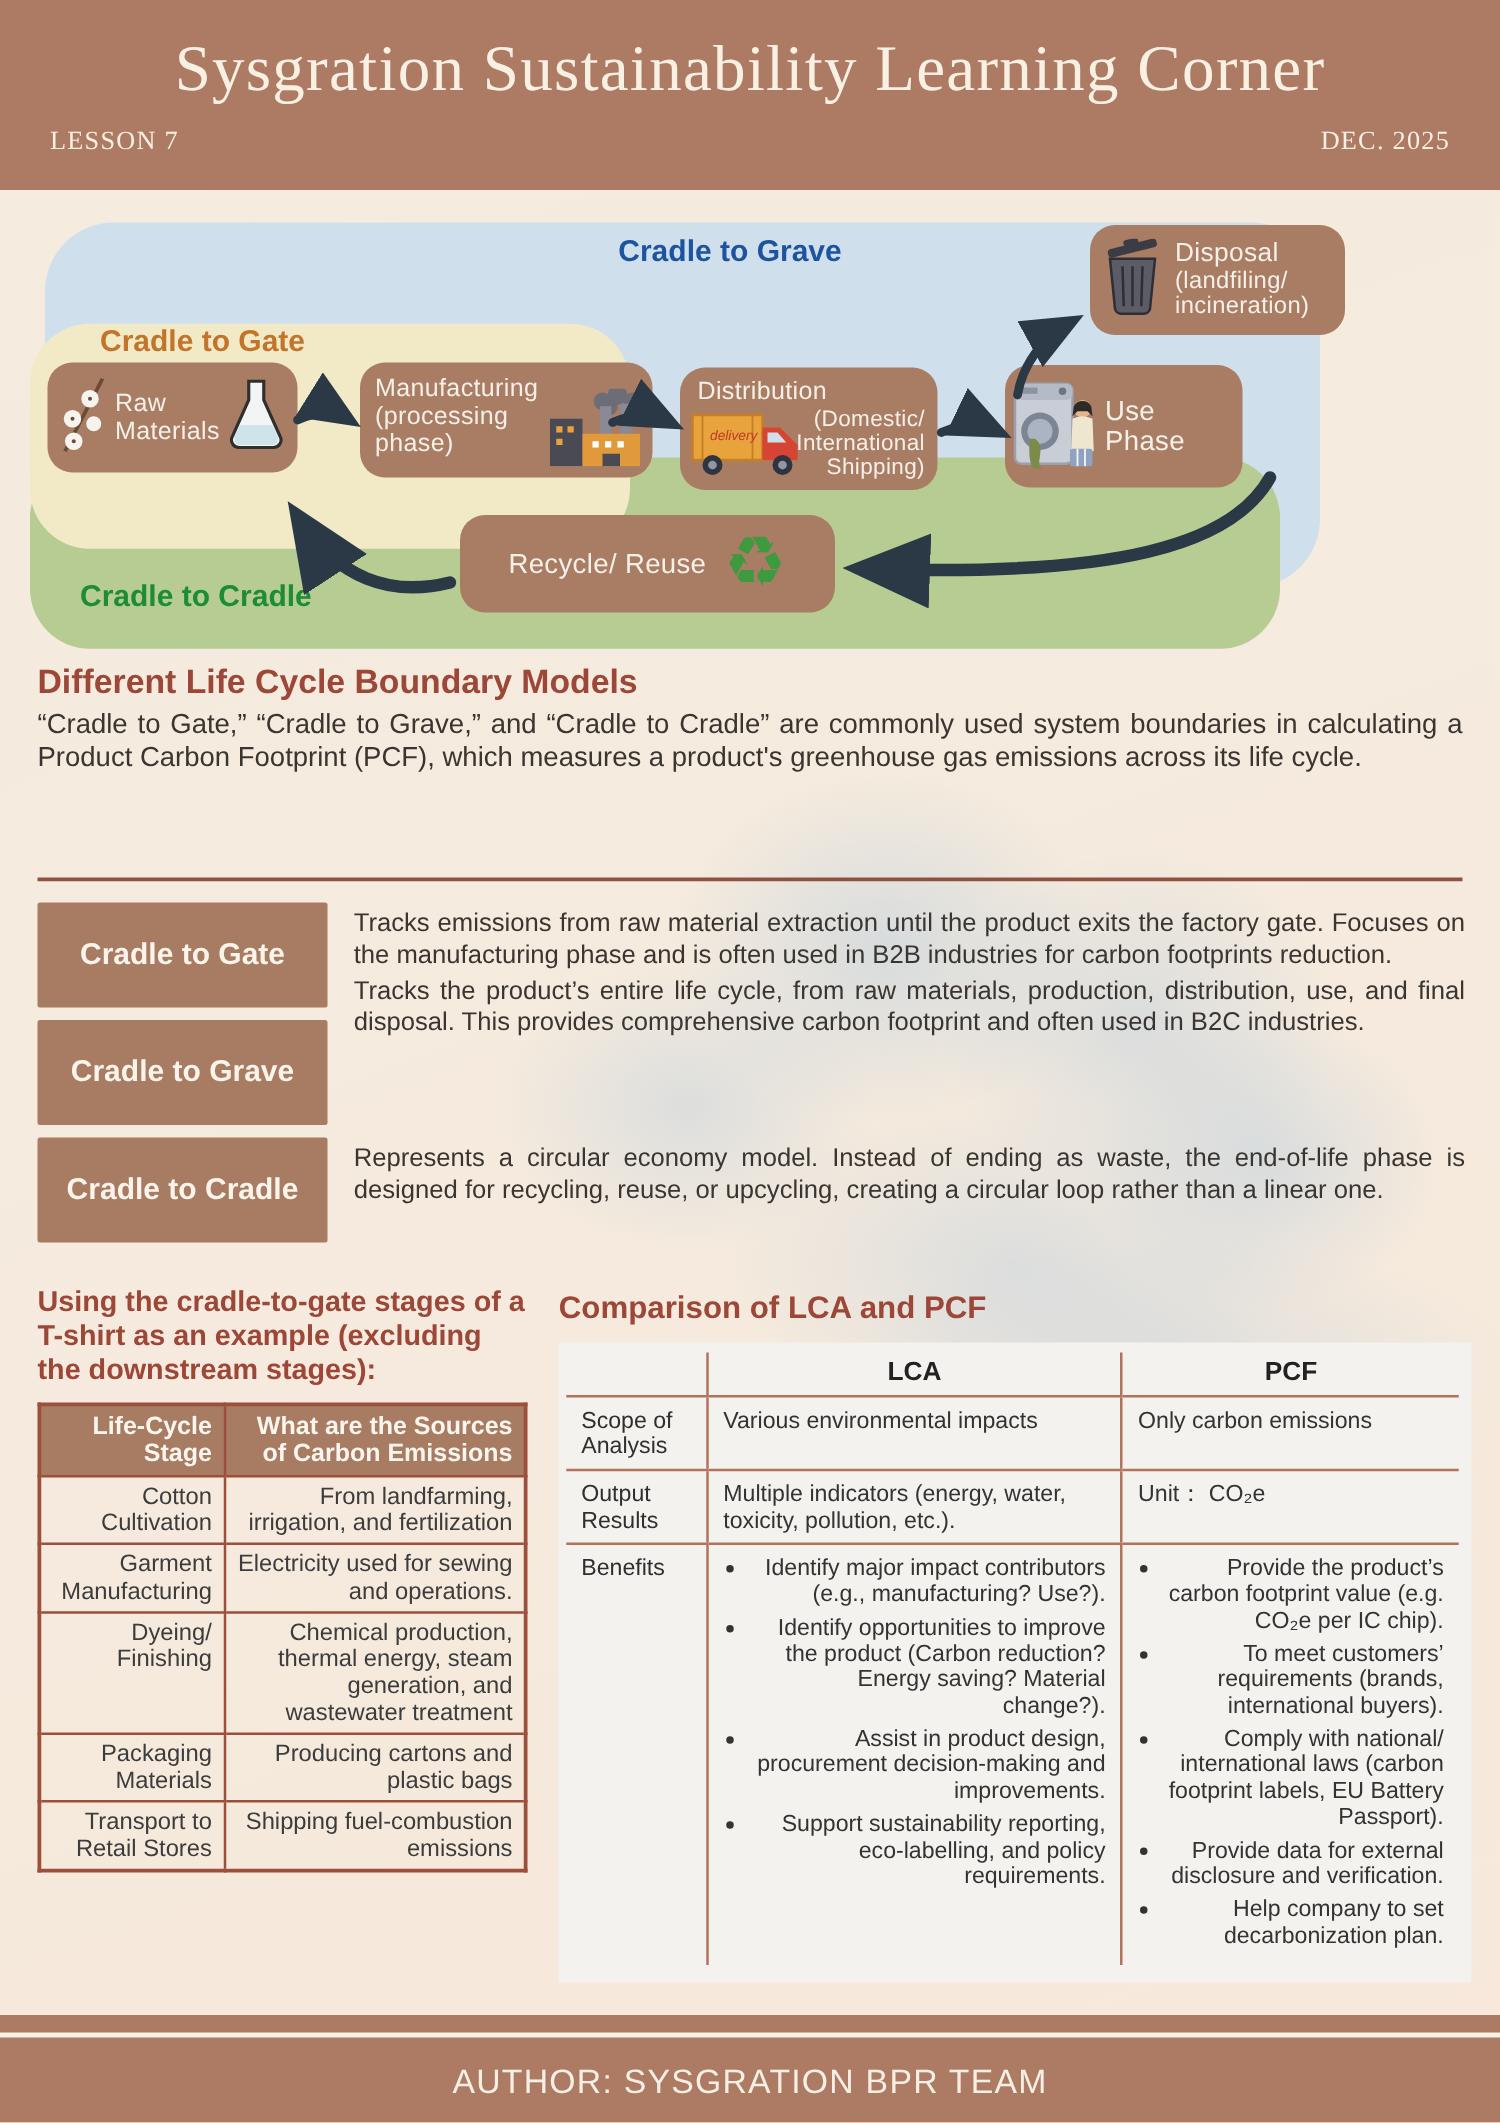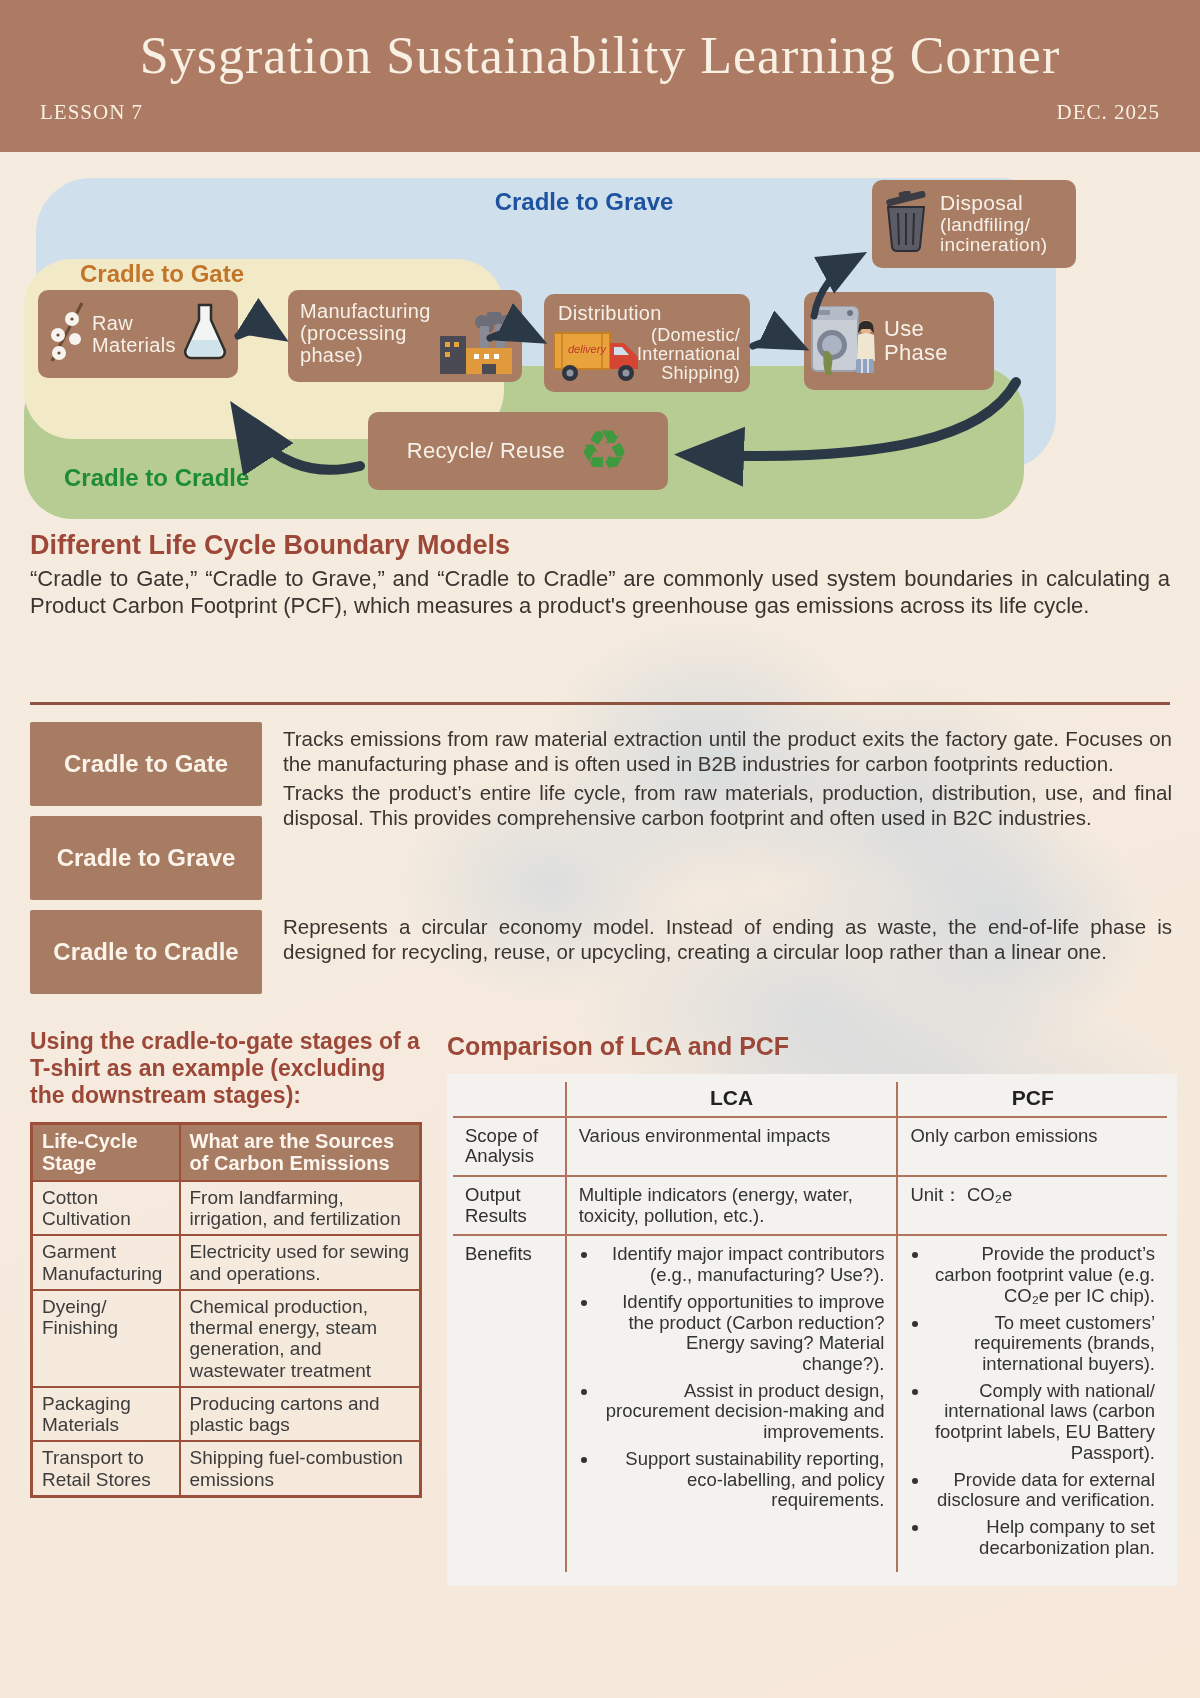--- a/index.html
+++ b/index.html
@@ -21,21 +21,21 @@
   .diagram { position:absolute; left:24px; top:164px; width:1152px; height:356px; }
   .zone { position:absolute; }
   .zone.blue  { left:12px; top:14px;  width:1020px; height:292px; background:#cfe0ec; border-radius:55px; }
   .zone.green { left:0;    top:202px; width:1000px; height:153px; background:#b6cc92; border-radius:48px; }
   .zone.cream { left:0;    top:95px;  width:480px;  height:180px; background:#f2e9c6; border-radius:48px; }
   .zone-label { position:absolute; font-weight:bold; font-size:24px; }
   .lbl-grave  { left:400px; top:24px; width:320px; text-align:center; color:#1e53a0; }
   .lbl-gate   { left:56px;  top:96px;  color:#c2752a; }
   .lbl-cradle { left:40px;  top:300px; color:#1e8c35; }
 
-  .node { position:absolute; background:#a97d64; border-radius:10px; color:#f6f0e8;
+  .node { position:absolute; background:#a97d64; border-radius:20px; color:#f6f0e8;
           font-size:20px; line-height:1.1; }
   .node .nl { letter-spacing:.3px; }
   .n-raw  { left:14px;  top:126px; width:200px; height:88px; display:flex; align-items:center; gap:6px; padding:0 8px; }
   .n-raw .nl { width:84px; }
   .n-mfg  { left:264px; top:126px; width:234px; height:92px; padding:10px 0 0 12px; }
   .n-mfg .factory { position:absolute; right:6px; bottom:4px; }
   .n-mfg .sub { display:block; width:118px; }
   .n-dist { left:520px; top:130px; width:206px; height:98px; padding:8px 0 0 14px; }
   .n-dist .truck { position:absolute; left:8px; bottom:5px; }
   .n-dist .sub { position:absolute; right:10px; top:32px; width:128px; text-align:right; font-size:18px; line-height:1.05; }
@@ -66,21 +66,21 @@
   .def-text  { position:absolute; left:283px; width:889px; font-size:20.5px;
                line-height:1.22; color:#3a3530; text-align:justify; }
   .r1l { top:722px; } .r1t { top:726px; }
   .r2l { top:816px; } .r2t { top:780px; }
   .r3l { top:910px; } .r3t { top:914px; }
 
   
   .h2.tshirt { left:30px; top:1028px; width:392px; font-size:23px; line-height:1.18; }
   .ttable { position:absolute; left:30px; top:1122px; width:392px; border-collapse:collapse; }
   .ttable th, .ttable td { border:2px solid #9c4f3a; padding:5px 9px; vertical-align:top;
-                           font-size:19px; line-height:1.12; text-align:left; }
+                           font-size:19px; line-height:1.12; text-align:right; }
   .ttable th { background:#a87b63; color:#fdf6ee; font-size:20px; }
   .ttable td { color:#3c3c3c; }
   .ttable { border:3px solid #9c4f3a; }
   .ttable .c1 { width:148px; }
 
   
   .h2.compare { left:447px; top:1032px; font-size:25px; }
   .ctable-wrap { position:absolute; left:447px; top:1074px; width:730px; background:#f4f2ee;
                  padding:8px 10px 14px 6px; }
   .ctable { width:100%; border-collapse:collapse; table-layout:fixed; }
@@ -342,14 +342,18 @@
             <li>Comply with national/ international laws (carbon footprint labels, EU Battery Passport).</li>
             <li>Provide data for external disclosure and verification.</li>
             <li>Help company to set decarbonization plan.</li>
           </ul>
         </td>
       </tr>
     </tbody>
       </table>
   </div>
 
+  <div class="footer">
+    <div class="wline"></div>
+    <div class="txt">AUTHOR: SYSGRATION BPR TEAM</div>
+  </div>
 
 </div>
 
 </body></html>

